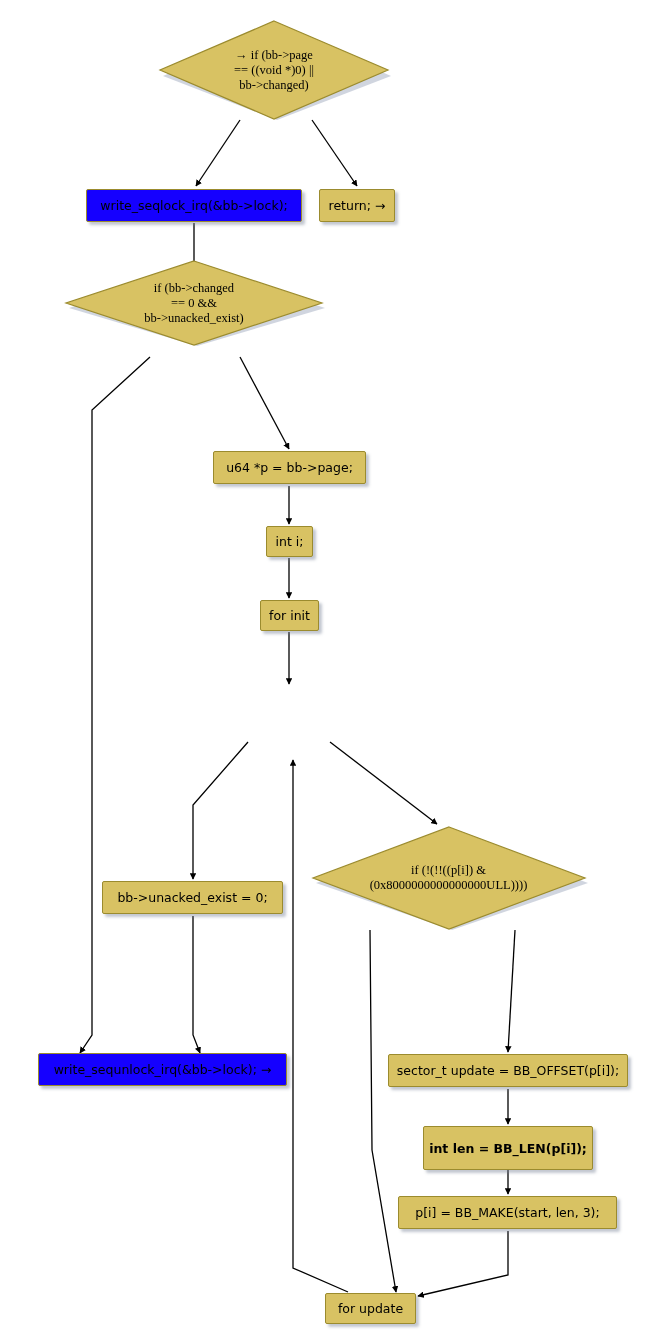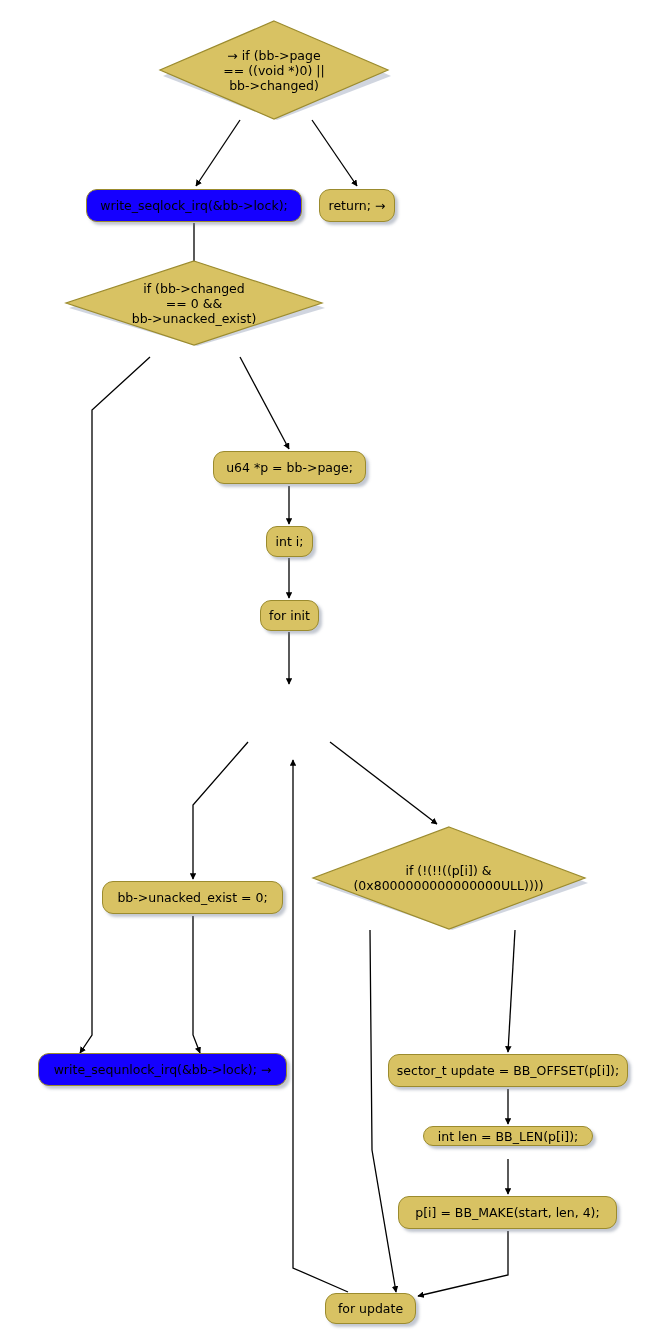--- a/index.html
+++ b/index.html
@@ -31,32 +31,33 @@
     color: #000000;
     font-size: 12.5px;
     line-height: 15px;
     white-space: pre;
     z-index: 5;
   }
   
   .box {
     background: #d8c263;
     border: 1px solid #9b8b2e;
-    border-radius: 11px;
+    border-radius: 2px;
     box-shadow: 3px 3px 3px rgba(120,130,150,0.45);
     padding: 4px 20px;
   }
   .box.blue {
     background: #1500ff;
     border: 1px solid #9b8b2e;
   }
   
   .diamond {
     background: transparent;
     border: none;
+    font-family: Liberation Serif, serif;
   }
   .diamond .dtext {
     position: relative;
     z-index: 2;
   }
   .diamond svg.dshape {
     position: absolute;
     left: 0; top: 0;
     width: 100%;
     height: 100%;
@@ -167,25 +168,25 @@
   </div>
 
   <div class="node box blue" style="left:17px; top:1053px; width:249px; height:33px;margin-left:21px;">
     <span>write_sequnlock_irq(&amp;bb-&gt;lock); →</span>
   </div>
 
   <div class="node box" style="left:388px; top:1054px; width:240px; height:33px;">
     <span>sector_t update = BB_OFFSET(p[i]);</span>
   </div>
 
-  <div class="node box" style="left:423px; top:1126px; width:170px; height:20px;">
+  <div class="node box" style="left:423px; top:1126px; width:170px; height:44px;font-weight:bold;">
     <span>int len = BB_LEN(p[i]);</span>
   </div>
 
   <div class="node box" style="left:398px; top:1196px; width:219px; height:33px;">
-    <span>p[i] = BB_MAKE(start, len, 4);</span>
+    <span>p[i] = BB_MAKE(start, len, 3);</span>
   </div>
 
   <div class="node box" style="left:325px; top:1293px; width:91px; height:31px;">
     <span>for update</span>
   </div>
 
 </div>
 
 </body></html>

